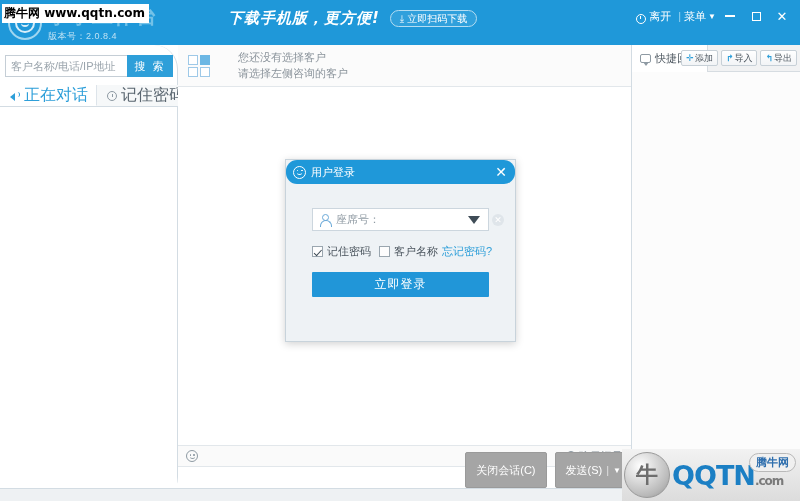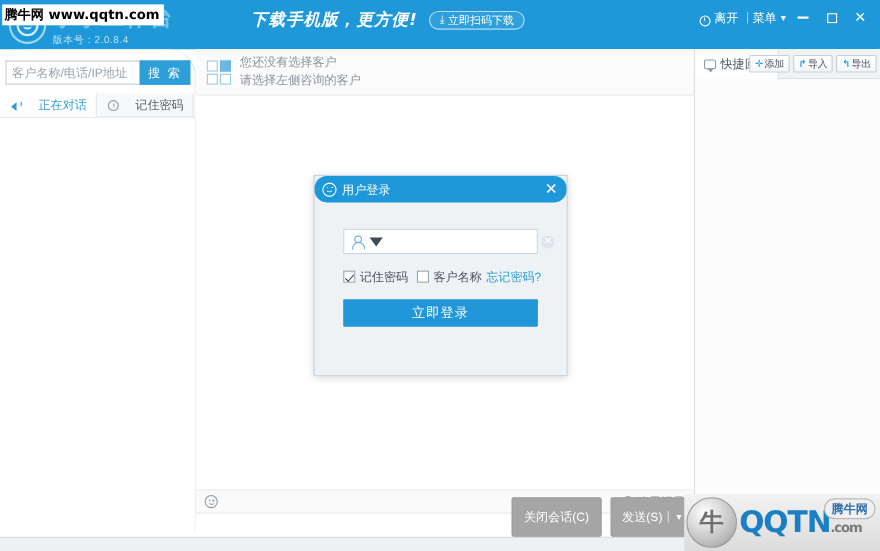--- a/index.html
+++ b/index.html
@@ -156,22 +156,22 @@
     letter-spacing: 2px; white-space: nowrap;
   }
   .tabs-left {
     position: absolute; left: 0; top: 40px;
     width: 178px; height: 22px;
     display: flex; align-items: stretch;
     border-bottom: 1px solid #d3dce3;
     background: #f6f8f9;
   }
   .ltab {
-    display: flex; align-items: center; gap: 15px;
-    padding: 0 8px 0 10px; font-size: 11px;
+    display: flex; align-items: center; gap: 4px;
+    padding: 0 8px 0 10px; font-size: 16px;
     color: #5a6670; white-space: nowrap;
     border-right: 1px solid #dde4ea;
   }
   .ltab.active { color: #2e9fd9; background: #ffffff; border-bottom: 1px solid #ffffff; }
   .speaker-ic {
     width: 10px; height: 10px; position: relative; flex: none;
     display: inline-block;
   }
   .speaker-ic::before {
     content: ""; position: absolute; left: 0; top: 3px;
@@ -211,21 +211,21 @@
     display: flex; align-items: center; gap: 8px;
     padding-left: 10px;
   }
   .grid-ic {
     width: 22px; height: 22px; flex: none;
     display: grid; grid-template-columns: 1fr 1fr; grid-template-rows: 1fr 1fr;
     gap: 2px;
   }
   .grid-ic i { display: block; border: 1.5px solid #9ec9e8; background: #fff; }
   .grid-ic i.fill { background: #6cb7e4; border-color: #6cb7e4; }
-  .cust-texts { line-height: 1.45; color: #8a939b; font-size: 11px; }
+  .cust-texts { line-height: 1.45; color: #8a939b; font-size: 11px; margin-left: 20px; }
 
   .chat-area {
     position: absolute; left: 0; top: 42px;
     width: 453px; height: 359px;
     background: #ffffff;
     border-bottom: 1px solid #e2e7eb;
   }
   .chat-toolbar {
     position: absolute; left: 0; top: 401px;
     width: 453px; height: 21px;
@@ -636,20 +636,21 @@
       <span class="dlg-ic">
           <span class="dlg-ic-smile"></span>
         </span>
       <span class="dlg-title-text">用户登录</span>
       <span class="dlg-close">✕</span>
     </div>
     <div class="dlg-body">
 
       <div class="field">
         <span class="user-ic"></span>
+        <span class="field-label">座席号：</span>
         <span class="dropdown-arrow"></span>
         <span class="clear-ic">✕</span>
       </div>
 
 
       <div class="opt-row">
         <span class="cb checked"></span>
         <span class="opt-label">记住密码</span>
         <span class="opt-gap"></span>
         <span class="cb"></span>

